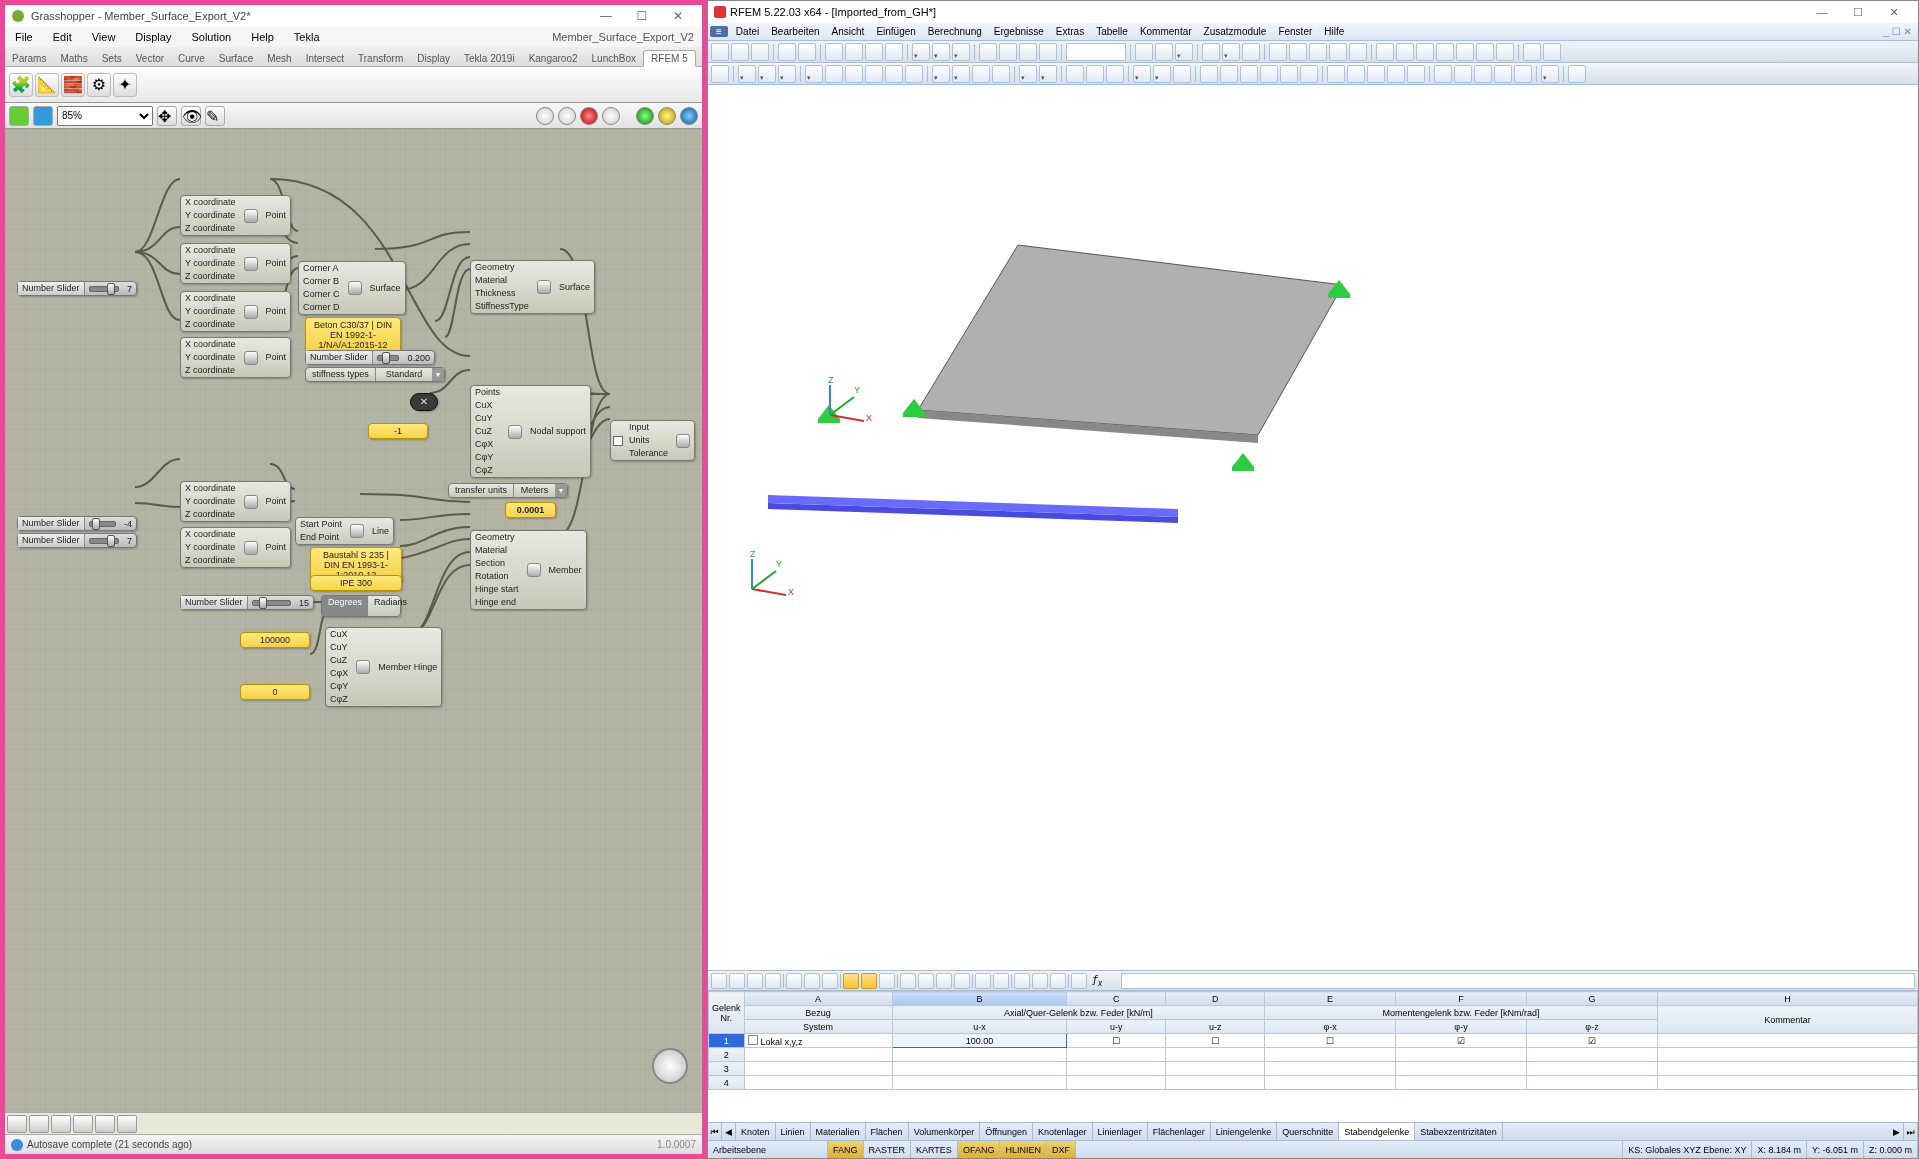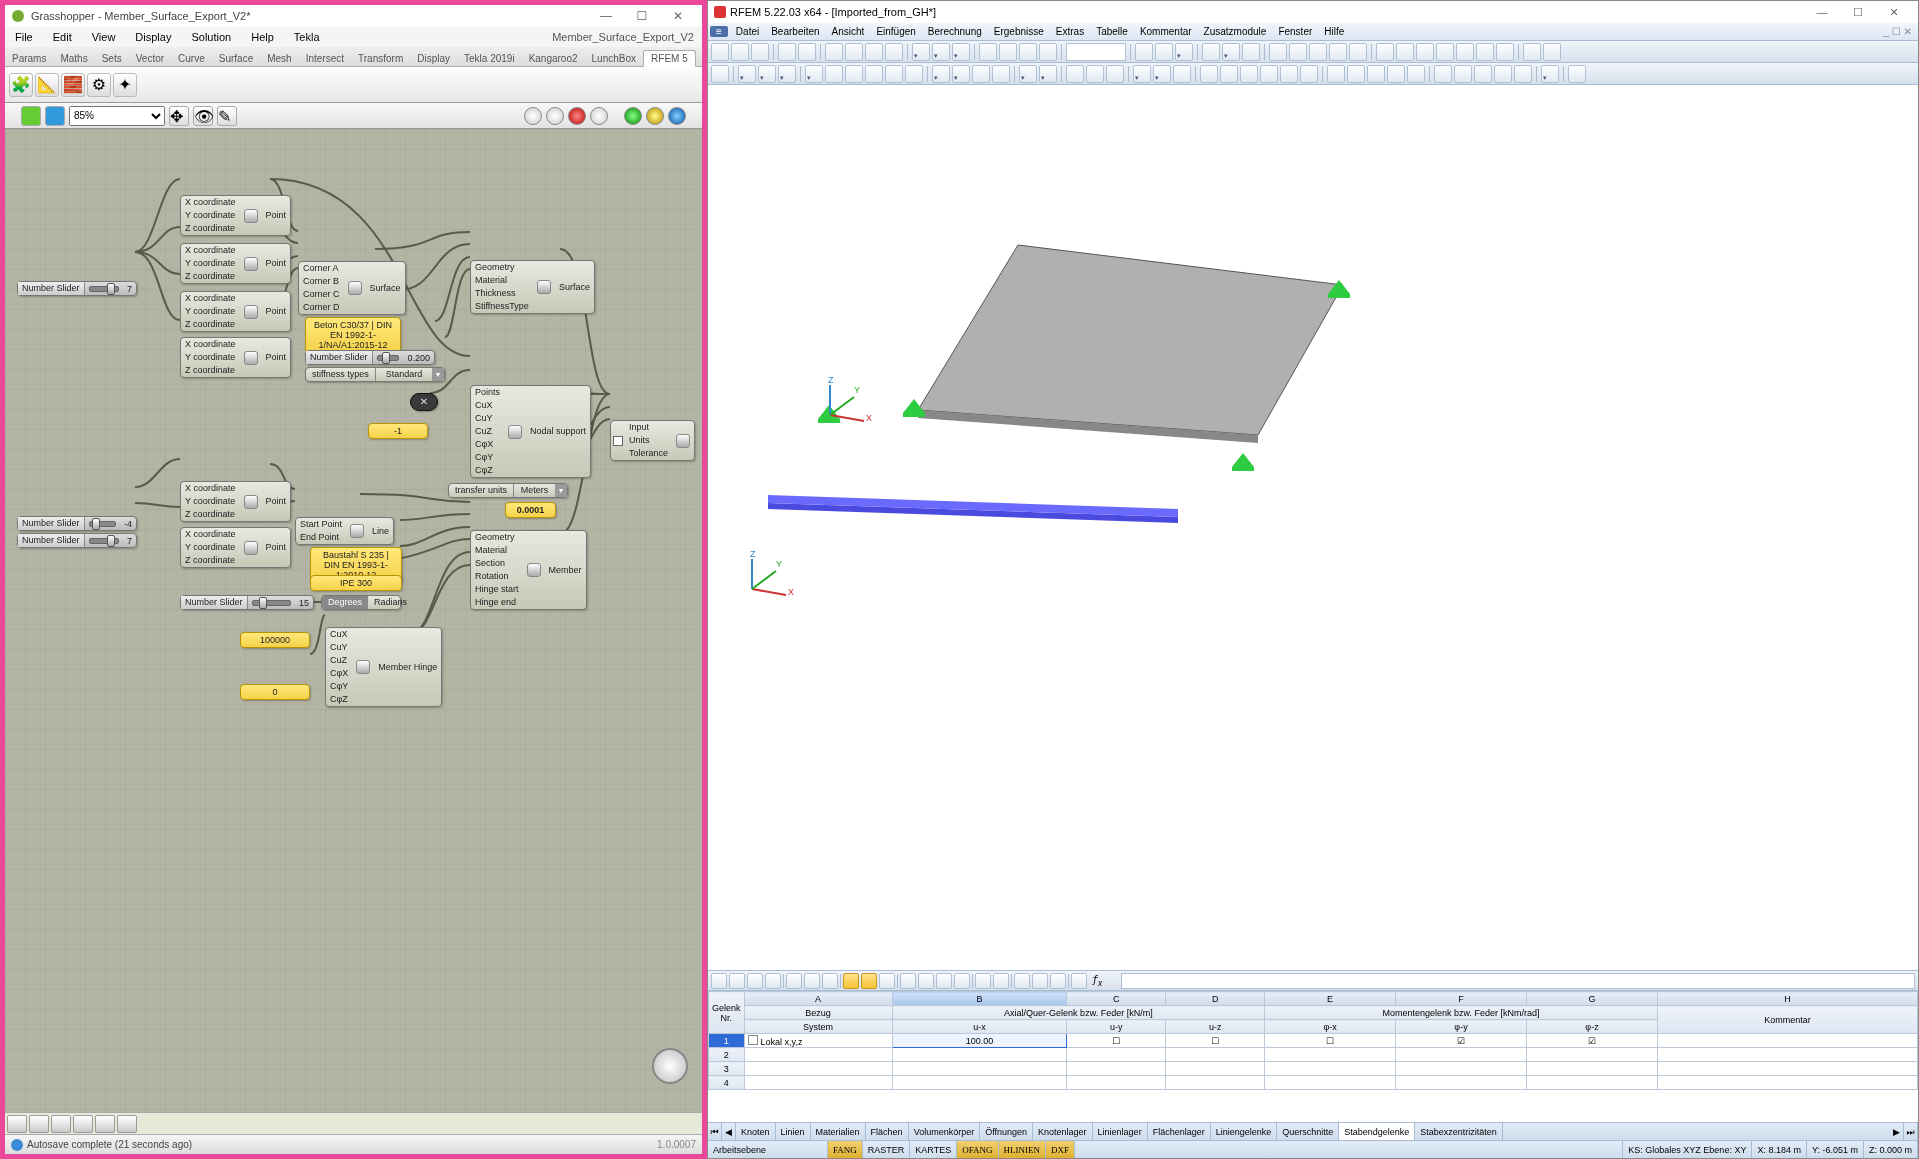--- a/index.html
+++ b/index.html
@@ -13,21 +13,21 @@
 .gh-titlebar svg { margin-right: 6px; }
 .gh-menubar { height: 20px; background: #f5f5f5; display: flex; align-items: center; font-size: 11px; }
 .gh-menubar .mi { padding: 0 10px; line-height: 20px; }
 .gh-menubar .doc-name { margin-left: auto; padding-right: 8px; color: #555; }
 .gh-tabstrip { height: 20px; background: linear-gradient(#eee,#ddd); display: flex; align-items: flex-end; font-size: 10px; border-bottom: 1px solid #aaa; }
 .gh-tabstrip .tab { padding: 2px 7px; color: #555; }
 .gh-tabstrip .tab.active { background: #fff; border: 1px solid #aaa; border-bottom: 1px solid #fff; border-radius: 3px 3px 0 0; position: relative; top: 1px; }
 .gh-ribbon { height: 36px; background: linear-gradient(#fdfdfd,#e8e8e8); border-bottom: 1px solid #999; display: flex; align-items: center; padding: 2px 4px; gap: 2px; }
 .gh-ribbon .rbtn { width: 24px; height: 24px; background: linear-gradient(#fff,#ddd); border: 1px solid #bbb; border-radius: 3px; display: flex; align-items: center; justify-content: center; }
 .gh-ribbon .rfem-lbl { width: 112px; height: 14px; background: #222; color: #fff; font-size: 9px; text-align: center; line-height: 14px; border-radius: 2px; position: absolute; left: 2px; top: 104px; }
-.gh-toolbar2 { height: 26px; background: linear-gradient(#f8f8f8,#e2e2e2); border-bottom: 1px solid #999; display: flex; align-items: center; padding: 0 16px; gap: 4px; }
+.gh-toolbar2 { height: 26px; background: linear-gradient(#f8f8f8,#e2e2e2); border-bottom: 1px solid #999; display: flex; align-items: center; padding: 0 4px; gap: 4px; }
 .gh-toolbar2 .tbtn { width: 20px; height: 20px; border: 1px solid #aaa; border-radius: 3px; background: linear-gradient(#fff,#ddd); }
 .gh-toolbar2 .tbtn.open { background: #6c3; }
 .gh-toolbar2 .tbtn.save { background: #39d; }
 .gh-toolbar2 select { font-size: 10px; height: 20px; width: 96px; }
 .gh-toolbar2 .spacer { flex: 1; }
 .gh-toolbar2 .round { width: 18px; height: 18px; border-radius: 50%; border: 1px solid #888; background: radial-gradient(#fff,#ccc); }
 .gh-toolbar2 .round.red { background: radial-gradient(#f88,#b00); }
 .gh-toolbar2 .round.yel { background: radial-gradient(#ff8,#b80); }
 .gh-toolbar2 .round.grn { background: radial-gradient(#8f8,#080); }
 .gh-toolbar2 .round.blu { background: radial-gradient(#8cf,#05a); }
@@ -49,21 +49,21 @@
 .comp.panel { background: linear-gradient(#ffe87a,#f5d24a); border-color: #b89500; text-align: center; padding: 2px 6px; font-size: 9px; }
 .comp.slider { background: linear-gradient(#ddd,#bbb); display: flex; align-items: center; height: 15px; padding: 0; }
 .comp.slider .lbl { background: linear-gradient(#eee,#ccc); padding: 0 4px; border-right: 1px solid #888; height: 100%; line-height: 13px; }
 .comp.slider .track { flex: 1; height: 6px; margin: 0 4px; background: #888; border: 1px solid #666; border-radius: 2px; position: relative; }
 .comp.slider .knob { position: absolute; top: -4px; width: 8px; height: 12px; background: linear-gradient(#fff,#aaa); border: 1px solid #555; border-radius: 2px; }
 .comp.slider .val { padding: 0 4px; }
 .comp.dd { display: flex; height: 15px; }
 .comp.dd .lbl { padding: 0 6px; border-right: 1px solid #888; line-height: 13px; }
 .comp.dd .val { flex: 1; text-align: center; line-height: 13px; }
 .comp.dd .arr { width: 12px; background: #999; text-align: center; line-height: 13px; font-size: 7px; color: #fff; }
-.comp.toggle { display: flex; height: 15px; }
+.comp.toggle { display: flex; height: 22px; }
 .comp.toggle .seg { padding: 0 6px; line-height: 13px; }
 .comp.toggle .seg.on { background: #888; color: #fff; }
 .comp.kill { width: 28px; height: 18px; background: #3a3a3a; border-radius: 9px; border: 1px solid #111; }
 .comp.kill::after { content:"✕"; color:#ddd; font-size:10px; display:block; text-align:center; line-height:16px; }
 
 .wire { stroke: #5a5a4a; stroke-width: 2; fill: none; }
 
 .gh-statusbar { height: 20px; background: linear-gradient(#f5f5f5,#ddd); border-top: 1px solid #aaa; display: flex; align-items: center; font-size: 10px; padding: 0 6px; color: #444; }
 .gh-statusbar .st-left { flex: 1; display: flex; align-items: center; gap: 4px; }
 .gh-statusbar .ver { color: #888; }
@@ -118,21 +118,21 @@
 .rfem-table .rowhead.sel { background: #2e6bd8; color: #fff; }
 .rfem-table td.left { text-align: left; }
 
 .rfem-tabs { height: 18px; background: linear-gradient(#e2ecf8,#cfdcec); display: flex; font-size: 9px; border-top: 1px solid #a8bcd4; overflow: hidden; }
 .rfem-tabs .tab { padding: 0 5px; line-height: 18px; border-right: 1px solid #a8bcd4; white-space: nowrap; }
 .rfem-tabs .tab.active { background: #fff; }
 .rfem-tabs .nav { width: 14px; text-align: center; border-right: 1px solid #a8bcd4; line-height: 18px; }
 
 .rfem-status { height: 18px; background: linear-gradient(#e2ecf8,#cfdcec); border-top: 1px solid #a8bcd4; display: flex; align-items: center; font-size: 9px; }
 .rfem-status .cell { padding: 0 5px; border-right: 1px solid #a8bcd4; height: 100%; line-height: 18px; }
-.rfem-status .cell.btn { background: linear-gradient(#f0d070,#e0b030); font-family: Liberation Serif, serif; }
+.rfem-status .cell.btn { background: linear-gradient(#f0d070,#e0b030); }
 .rfem-status .flex { flex: 1; }
 </style>
 </head>
 <body>
 
 <div class="gh-window">
   <div class="gh-titlebar">
     <svg width="14" height="14" viewBox="0 0 14 14">
         <circle cx="7" cy="7" r="6" fill="#7a3"></circle>
       </svg>

